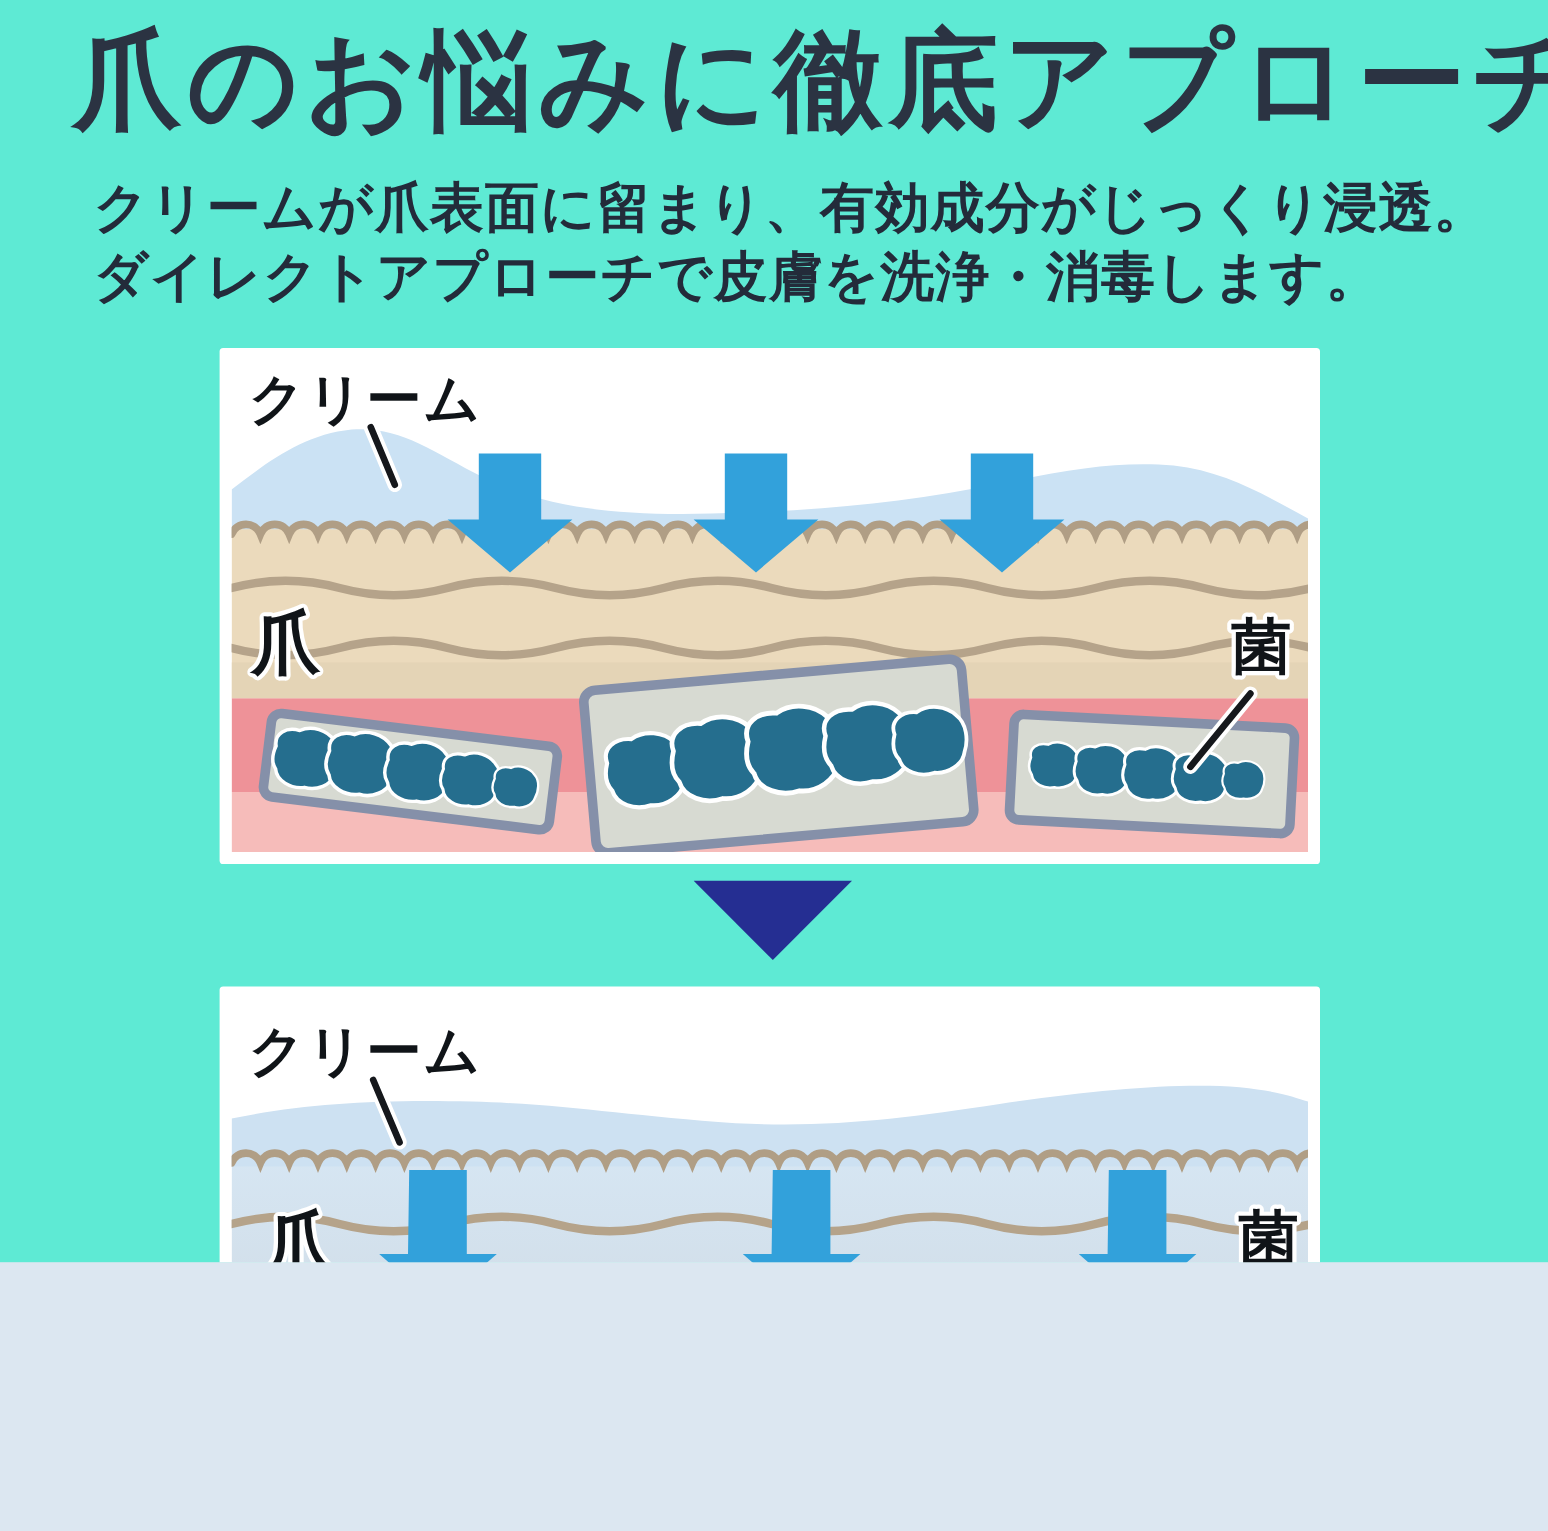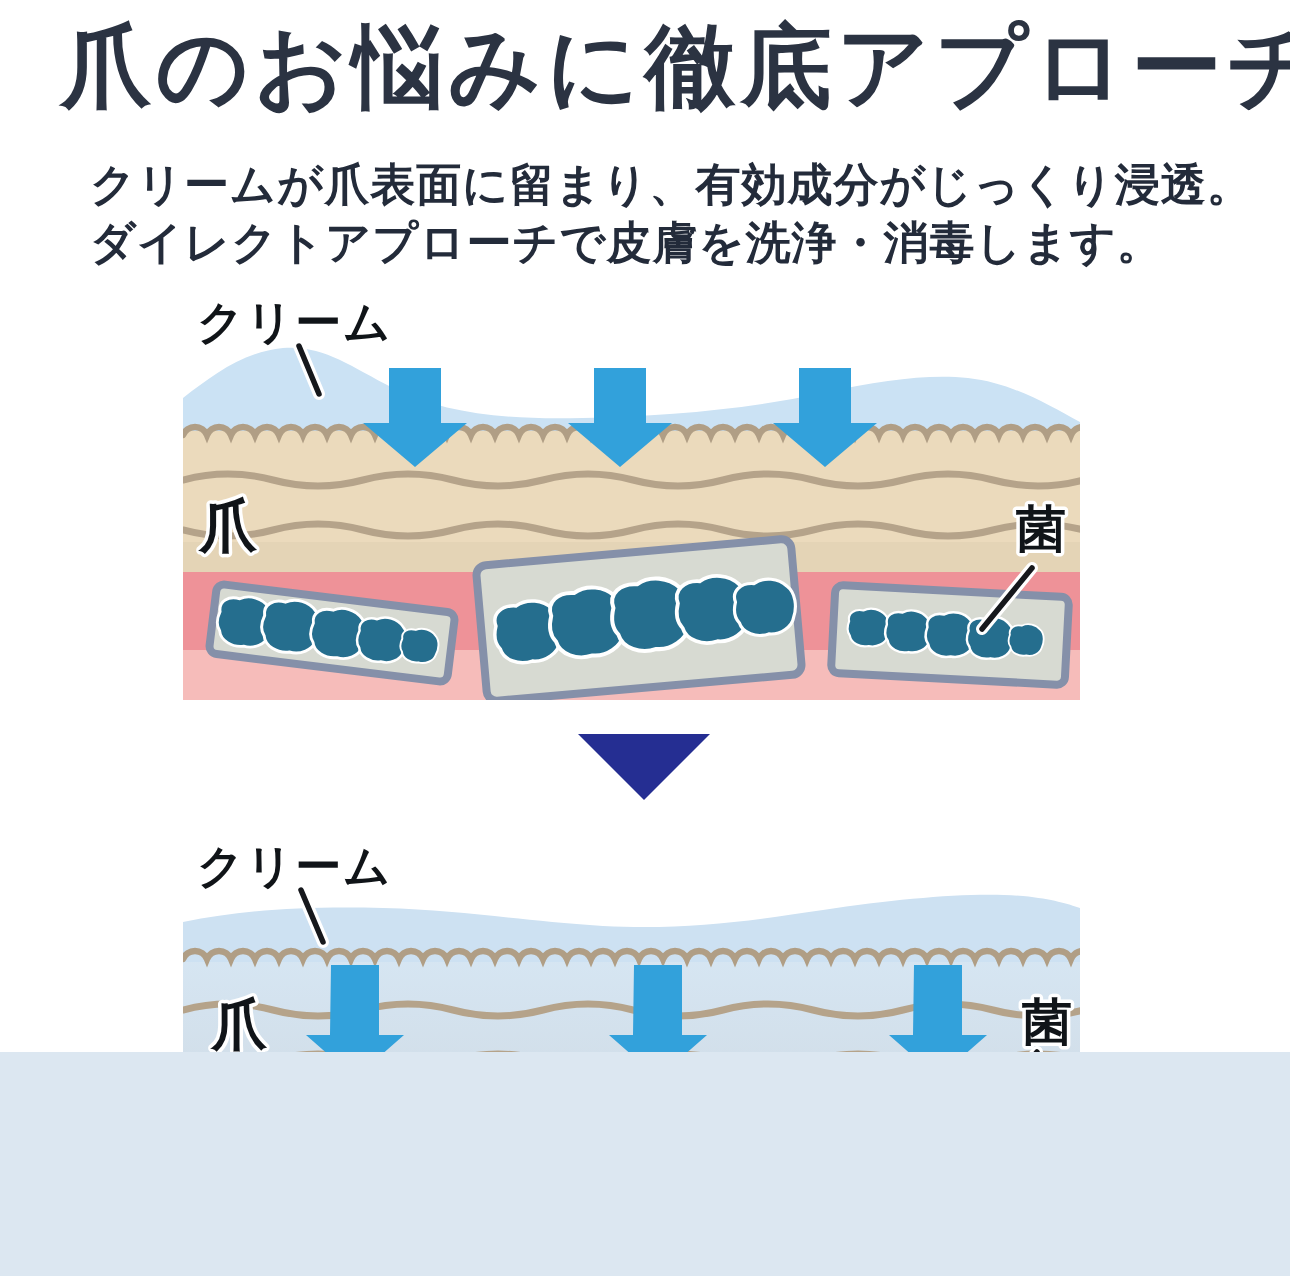--- a/index.html
+++ b/index.html
@@ -1,24 +1,24 @@
 <!DOCTYPE html>
 <html><head>
 <meta charset="utf-8">
 <style>
   html,body{margin:0;padding:0;}
   body{background:#dce7f1;font-family:"Liberation Serif","DejaVu Serif",serif;}
-  .page{position:relative;width:1290px;height:1052px;background:#ffffff;overflow:hidden;}
+  .page{position:relative;width:1290px;height:1052px;background:#5eead4;overflow:hidden;}
   .title{position:absolute;left:60px;top:6px;margin:0;font-size:91px;font-weight:700;
          letter-spacing:5px;color:#2b3342;font-family:"Liberation Serif","DejaVu Serif",serif;white-space:nowrap;}
-  .intro{position:absolute;left:78px;margin:12px;font-size:45px;font-weight:600;color:#232b3a;
+  .intro{position:absolute;left:78px;margin:0;font-size:45px;font-weight:600;color:#232b3a;
          letter-spacing:1px;white-space:nowrap;}
   .intro.l1{top:143px;}
   .intro.l2{top:201px;text-align:center;}
-  .panel{position:absolute;background:#ffffff;box-sizing:border-box;border-radius:3px;}
+  .panel{position:absolute;background:#ffffff;padding:10px;box-sizing:border-box;border-radius:3px;}
   .panel svg{display:block;}
   .panel-before{left:183px;top:290px;width:917px;height:430px;}
   .panel-after{left:183px;top:822px;width:917px;height:421px;}
   .transition{position:absolute;left:578px;top:732px;width:132px;height:70px;}
   .lbl{font-family:"Liberation Sans","DejaVu Sans",sans-serif;font-weight:600;fill:#101418;
        stroke:#ffffff;stroke-width:7;stroke-linejoin:round;paint-order:stroke fill;}
   .ptr-w{stroke:#ffffff;stroke-width:12;stroke-linecap:round;fill:none;}
   .ptr-b{stroke:#16181c;stroke-width:5.5;stroke-linecap:round;fill:none;}
   .tanline{fill:none;stroke:#b5a38a;stroke-width:7;stroke-linecap:round;}
   .scallop{fill:none;stroke:#b09e85;stroke-width:6.5;stroke-linecap:round;}

